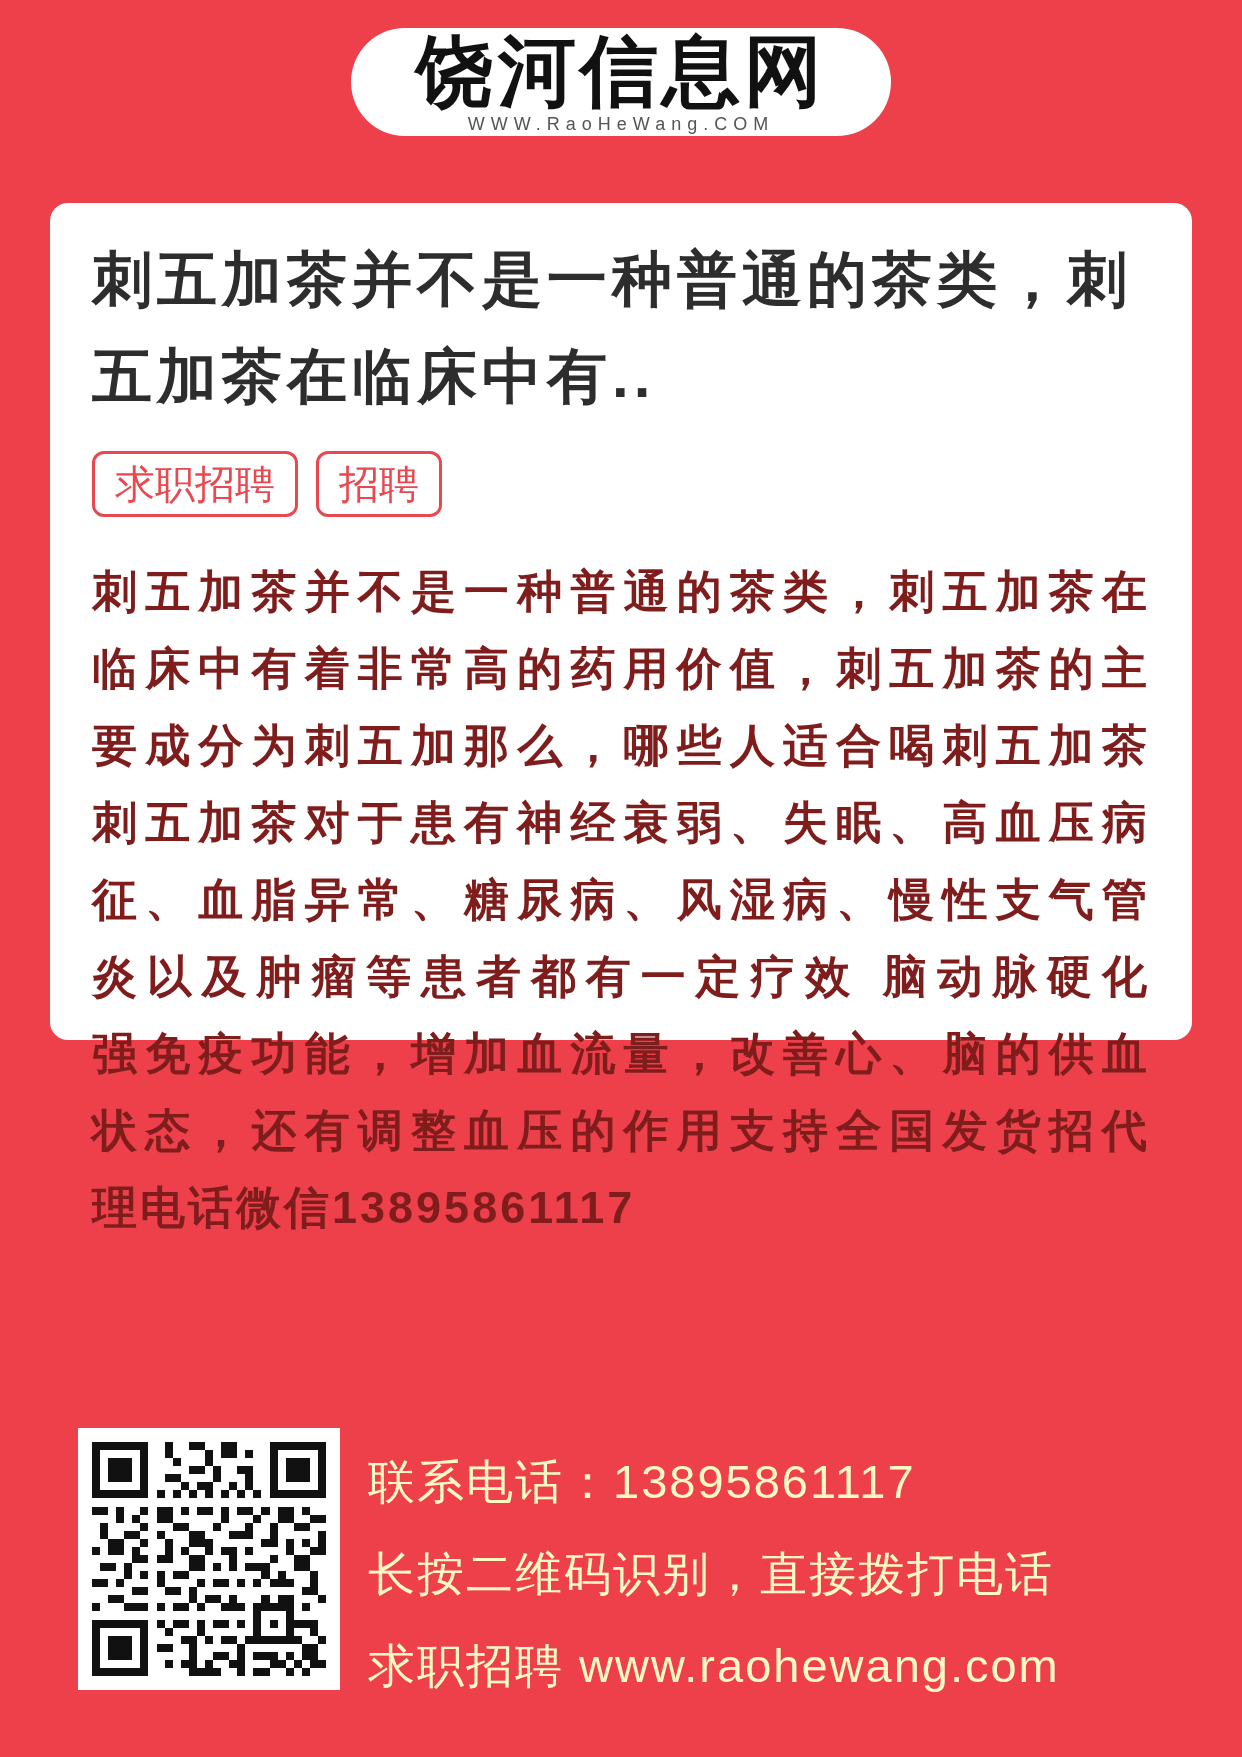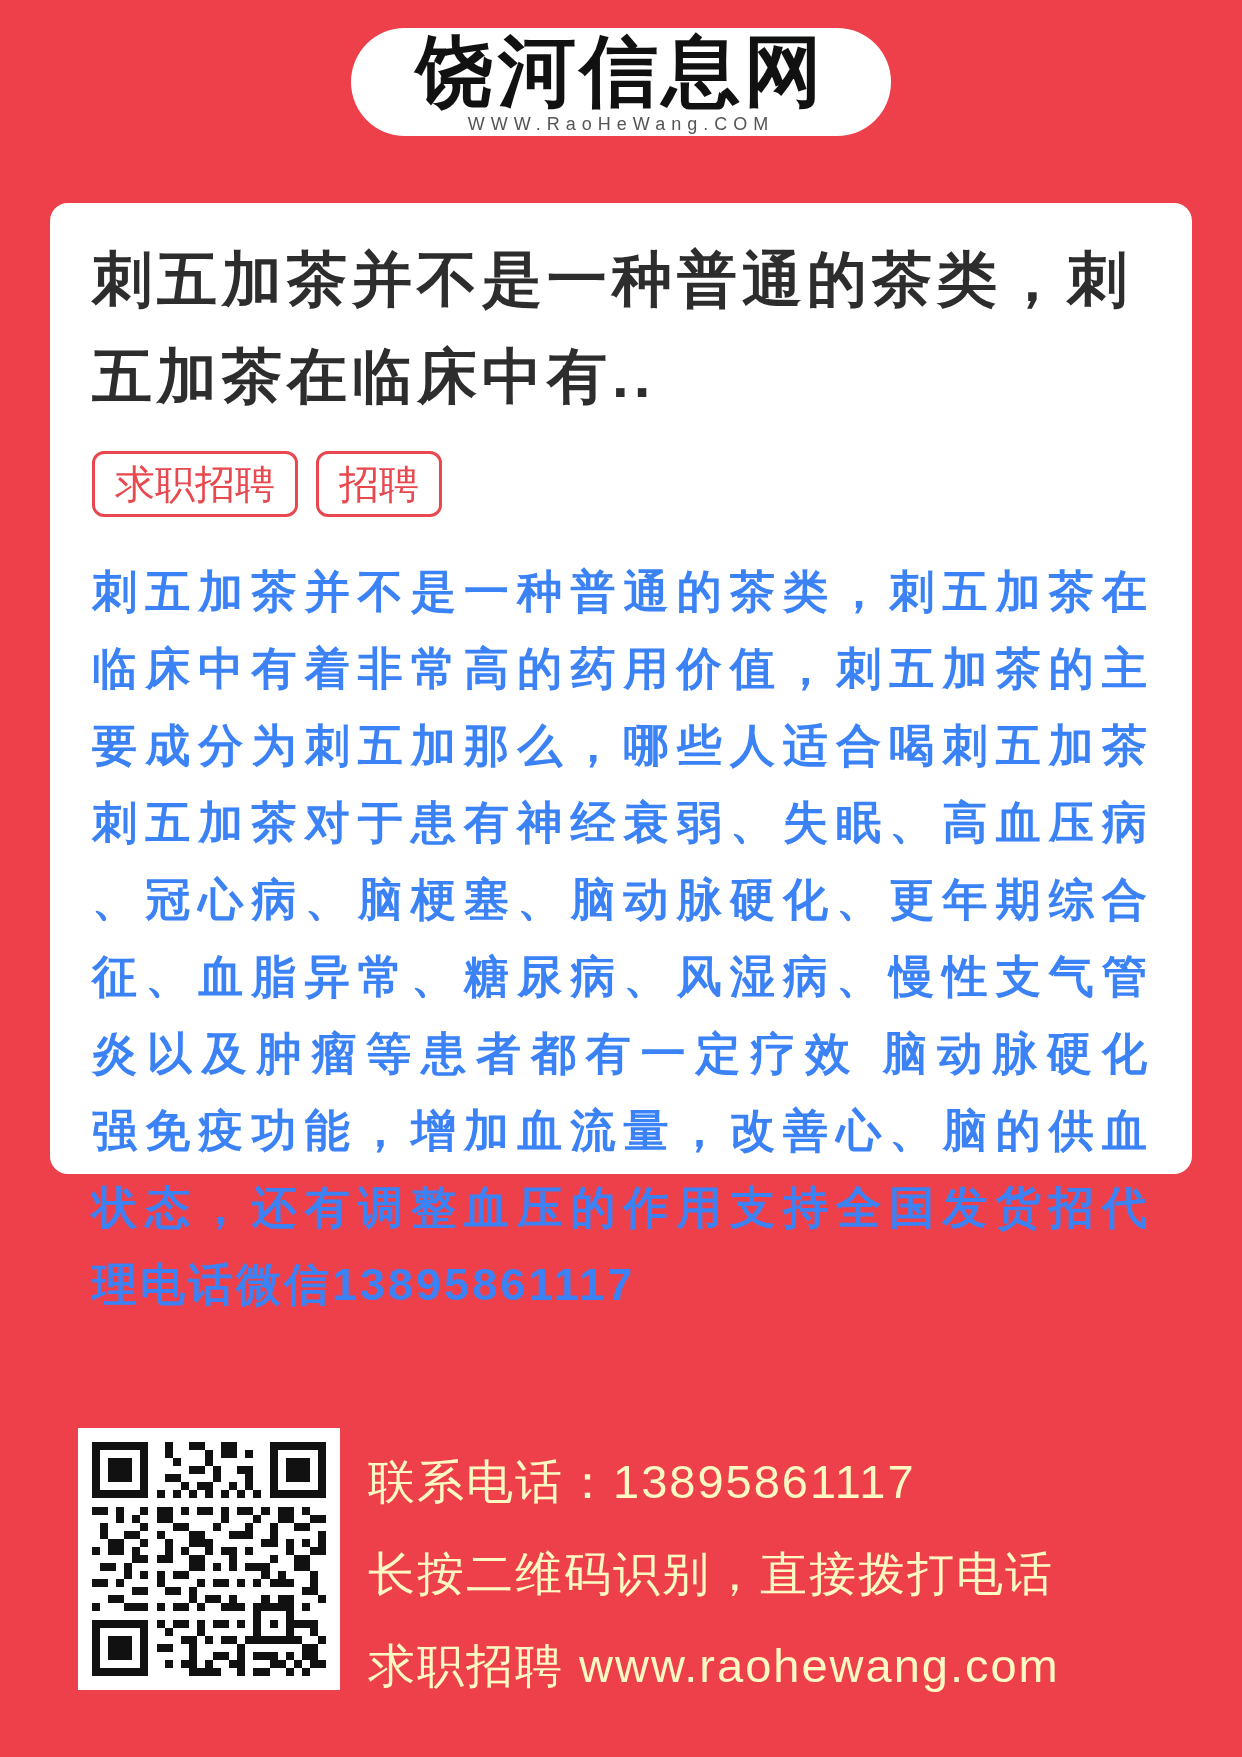--- a/index.html
+++ b/index.html
@@ -20,41 +20,41 @@
     font-size:78px;font-weight:800;color:#111111;
     letter-spacing:4px;line-height:82px;white-space:nowrap;
   }
   .logo-subtitle{
     font-size:18px;color:#555555;letter-spacing:6px;
     margin-top:2px;white-space:nowrap;
   }
   
   .card{
     position:absolute;left:50px;top:203px;
-    width:1142px;height:971px;background:#ffffff;border-radius:18px;
+    width:1142px;height:837px;background:#ffffff;border-radius:18px;
     box-sizing:border-box;padding:14px 42px 16px 42px;
   }
   .title{
     margin-top:14px;
     color:#2d2d2d;font-size:60px;font-weight:700;
     letter-spacing:5px;line-height:97px;
   }
   .title-line{white-space:nowrap;}
   .tags{
     margin-top:26px;display:flex;gap:18px;align-items:center;
   }
   .tag{
     display:inline-block;border:3px solid #e8484e;border-radius:12px;
     color:#e8484e;font-size:40px;font-weight:500;
     padding:8px 20px;line-height:44px;white-space:nowrap;
     background:#ffffff;
   }
   .body-text{
     margin-top:36px;
-    color:#3b82f6;font-size:45px;font-weight:600;
+    color:#7f1d1d;font-size:45px;font-weight:600;
     letter-spacing:3px;line-height:77px;
   }
   .body-line{
     text-align:justify;
     text-align-last:justify;
     white-space:nowrap;
   }
   .body-line.last{text-align-last:left;}
   
   .qr-box{
@@ -86,21 +86,20 @@
   </div>
   <div class="tags">
     <span class="tag">求职招聘</span>
     <span class="tag">招聘</span>
   </div>
   <div class="body-text">
     <div class="body-line">刺五加茶并不是一种普通的茶类，刺五加茶在</div>
     <div class="body-line">临床中有着非常高的药用价值，刺五加茶的主</div>
     <div class="body-line">要成分为刺五加那么，哪些人适合喝刺五加茶</div>
     <div class="body-line">刺五加茶对于患有神经衰弱、失眠、高血压病</div>
-    <div class="body-line">、冠心病、脑梗塞、脑动脉硬化、更年期综合</div>
     <div class="body-line">征、血脂异常、糖尿病、风湿病、慢性支气管</div>
     <div class="body-line">炎以及肿瘤等患者都有一定疗效 脑动脉硬化</div>
     <div class="body-line">强免疫功能，增加血流量，改善心、脑的供血</div>
     <div class="body-line">状态，还有调整血压的作用支持全国发货招代</div>
     <div class="body-line last">理电话微信13895861117</div>
   </div>
 </div>
 
 <div class="qr-box">
   <svg width="234" height="234" viewBox="0 0 29 29" shape-rendering="crispEdges">

